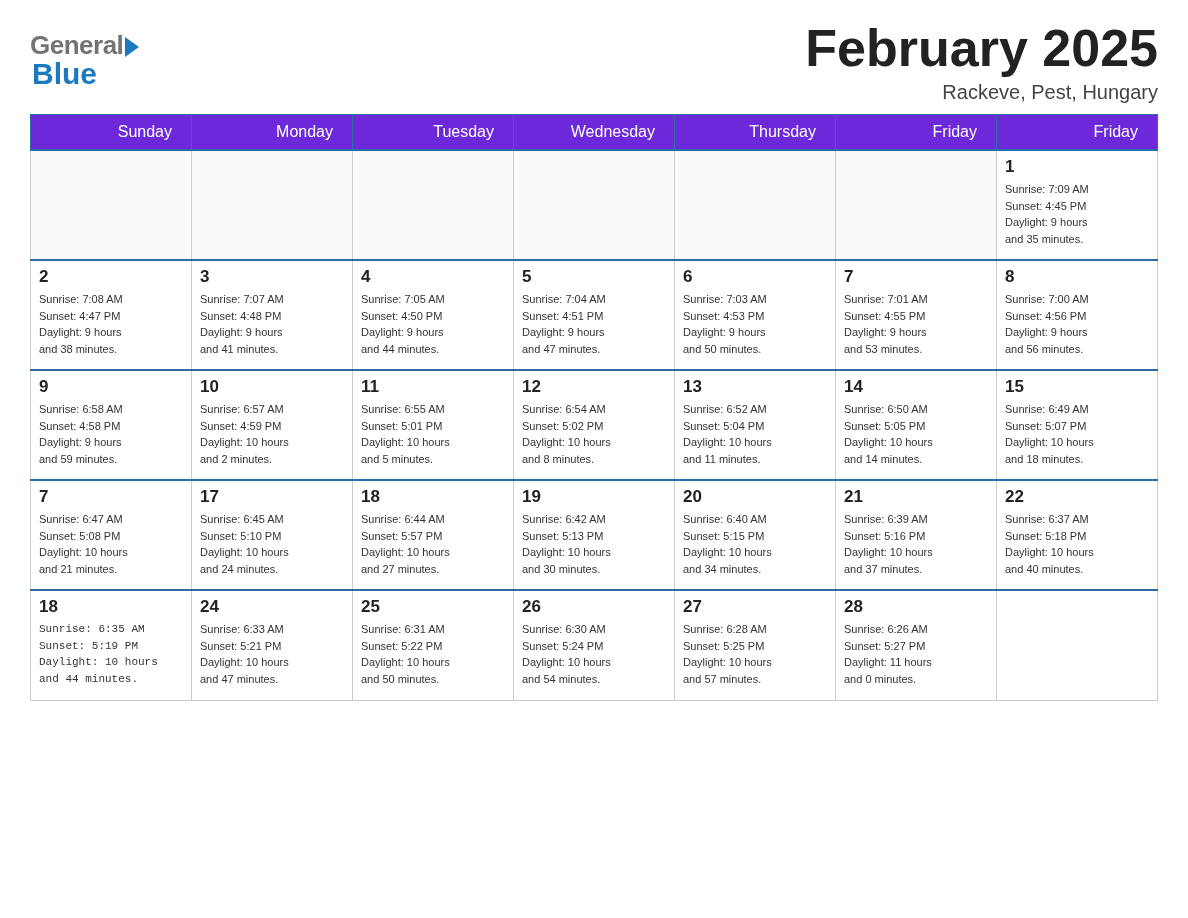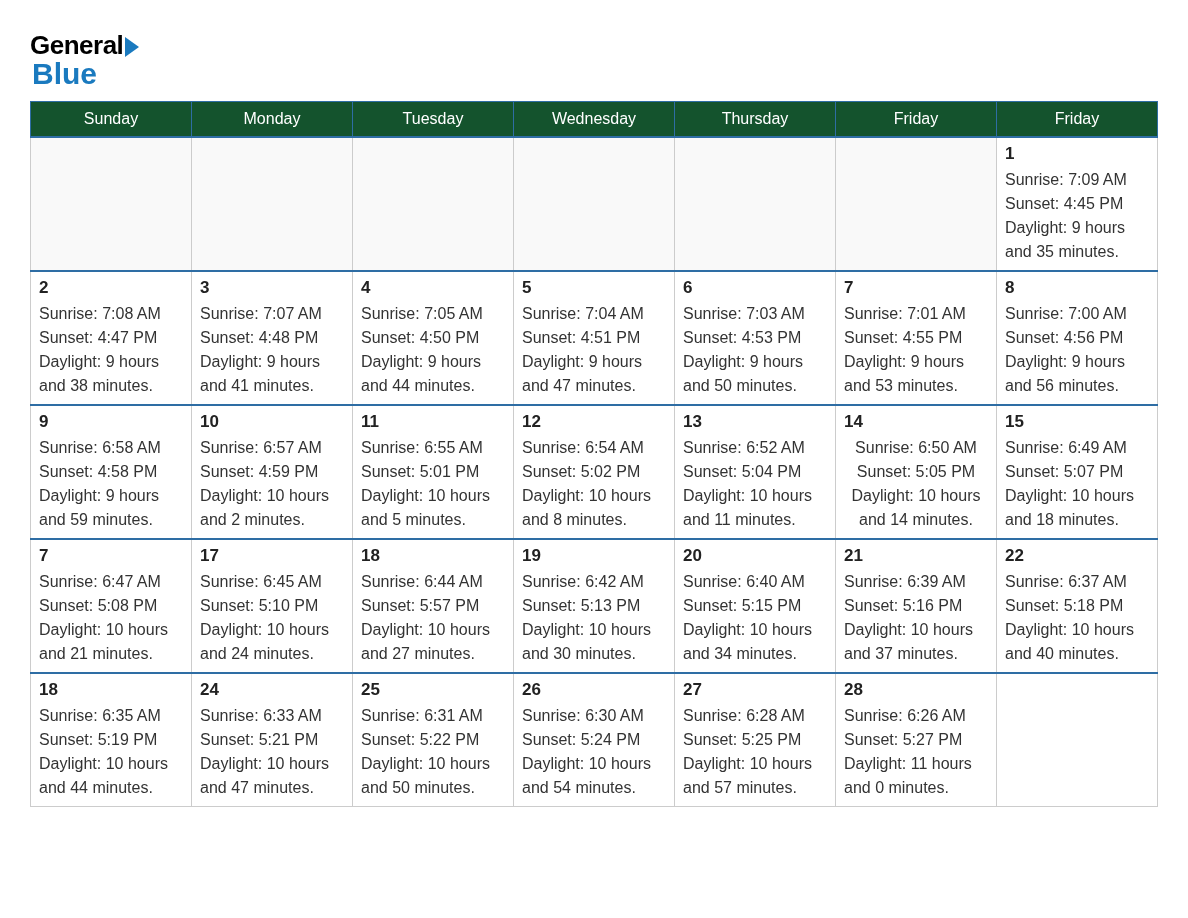--- a/index.html
+++ b/index.html
@@ -22,21 +22,21 @@
       flex-direction: column;
       margin-top: 10px;
     }
     .logo-top {
       display: flex;
       align-items: center;
     }
     .logo-general {
       font-size: 26px;
       font-weight: bold;
-      color: #000000;
+      color: #737373;
       letter-spacing: -0.5px;
     }
     .logo-arrow {
       width: 0;
       height: 0;
       border-left: 14px solid #1a7abf;
       border-top: 10px solid transparent;
       border-bottom: 10px solid transparent;
       margin-left: 2px;
       margin-top: 2px;
@@ -61,24 +61,24 @@
       font-size: 20px;
       color: #444;
       margin-top: 4px;
     }
     .calendar {
       width: 100%;
       border-collapse: collapse;
       margin-top: 10px;
     }
     .calendar th {
-      background-color: #14532d;
+      background-color: #6d28d9;
       color: #fff;
-      text-align: center;
-      padding: 8px 10px;
+      text-align: right;
+      padding: 8px 19px;
       font-size: 16px;
       font-weight: normal;
       border: 1px solid #2e6da4;
     }
     .calendar td {
       vertical-align: top;
       border: 1px solid #ccc;
       padding: 6px 8px;
       width: 14.28%;
       height: 110px;
@@ -90,41 +90,45 @@
     .calendar tbody tr td {
       border-top: 2px solid #2e6da4;
     }
     .day-number {
       font-size: 17px;
       font-weight: bold;
       color: #222;
       margin-bottom: 4px;
     }
     .day-info {
-      font-size: 16px;
+      font-size: 11px;
       color: #333;
       line-height: 1.5;
     }
     .empty-cell {
       background: #f9f9f9;
     }
     .calendar tbody tr:first-child td:not(:last-child) {
       background: #f9f9f9;
     }
   </style>
 </head>
 <body>
 
 <div class="header">
   <div class="logo">
     <div class="logo-top">
       <span class="logo-general">General</span>
       <div class="logo-arrow"></div>
     </div>
     <span class="logo-blue">Blue</span>
+  </div>
+  <div class="title-block">
+    <div class="month-title">February 2025</div>
+    <div class="location">Rackeve, Pest, Hungary</div>
   </div>
 </div>
 
 <table class="calendar">
   <thead>
     <tr>
       <th>Sunday</th>
       <th>Monday</th>
       <th>Tuesday</th>
       <th>Wednesday</th>
@@ -231,21 +235,21 @@
         </td>
         <td>
           <div class="day-number">13</div>
           <div class="day-info" style="white-space: pre-line;">Sunrise: 6:52 AM
 Sunset: 5:04 PM
 Daylight: 10 hours
 and 11 minutes.</div>
         </td>
         <td>
           <div class="day-number">14</div>
-          <div class="day-info" style="white-space: pre-line; text-align: center;">Sunrise: 6:50 AM
+          <div class="day-info" style="white-space: pre-line;">Sunrise: 6:50 AM
 Sunset: 5:05 PM
 Daylight: 10 hours
 and 14 minutes.</div>
         </td>
         <td>
           <div class="day-number">15</div>
           <div class="day-info" style="white-space: pre-line;">Sunrise: 6:49 AM
 Sunset: 5:07 PM
 Daylight: 10 hours
 and 18 minutes.</div>
@@ -298,21 +302,21 @@
           <div class="day-number">22</div>
           <div class="day-info" style="white-space: pre-line;">Sunrise: 6:37 AM
 Sunset: 5:18 PM
 Daylight: 10 hours
 and 40 minutes.</div>
         </td>
       </tr>
       <tr>
         <td>
           <div class="day-number">18</div>
-          <div class="day-info" style="white-space: pre-line;">Sunrise: 6:35 AM
+          <div class="day-info" style="white-space: pre-line; font-family: Liberation Mono, monospace;">Sunrise: 6:35 AM
 Sunset: 5:19 PM
 Daylight: 10 hours
 and 44 minutes.</div>
         </td>
         <td>
           <div class="day-number">24</div>
           <div class="day-info" style="white-space: pre-line;">Sunrise: 6:33 AM
 Sunset: 5:21 PM
 Daylight: 10 hours
 and 47 minutes.</div>

